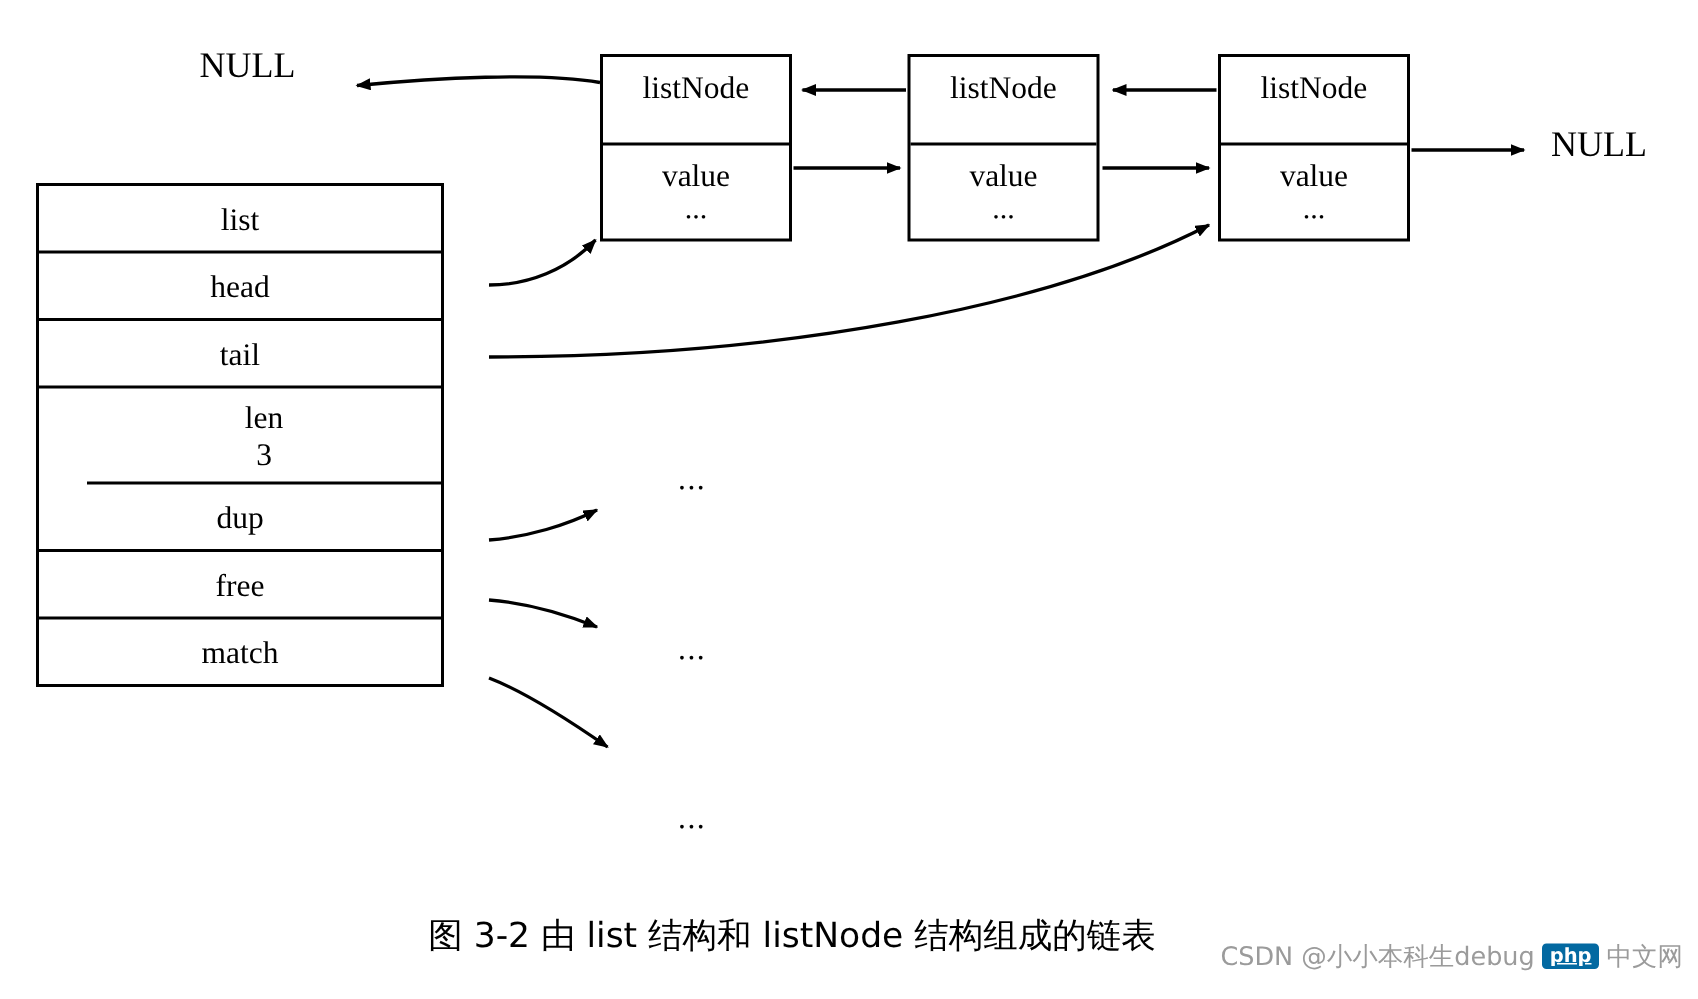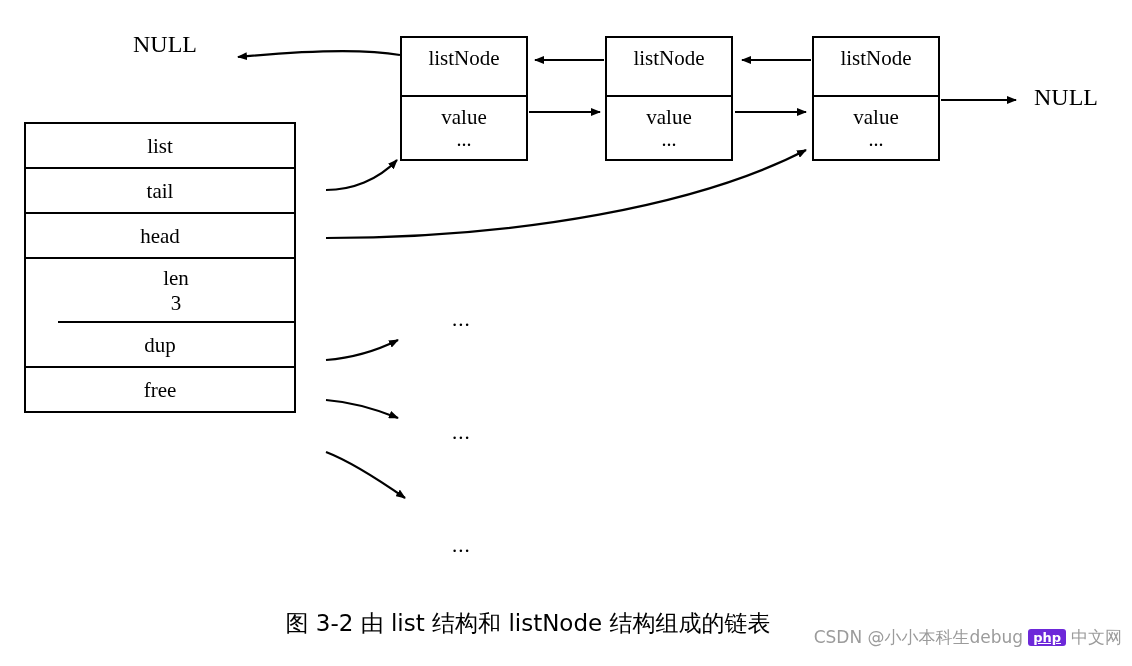--- a/index.html
+++ b/index.html
@@ -92,21 +92,21 @@
   #watermark{
     position:absolute;
     right:10px;bottom:8px;
     display:flex;align-items:center;
     font-size:17px;
     color:#9b9b9b;
     font-family:"DejaVu Sans", sans-serif;
   }
   #watermark .php-badge{
     display:inline-block;
-    background:#6d28d9;
+    background:#0369a1;
     color:#fff;
     font-size:13px;
     font-weight:bold;
     border-radius:3px;
     padding:1px 5px;
     margin:12px 5px;
     font-family:"DejaVu Sans", sans-serif;
     text-decoration:underline;
   }
 </style>
@@ -143,34 +143,37 @@
     <path d="M326,400 C352,402 378,410 398,418" stroke="#000" stroke-width="2.2" fill="none" marker-end="url(#arrow)"></path>
 
     <path d="M326,452 C352,462 382,482 405,498" stroke="#000" stroke-width="2.2" fill="none" marker-end="url(#arrow)"></path>
   </svg>
 
   <div class="box" id="list-struct">
     <div class="list-row">
         <span class="l1">list</span>
       </div>
     <div class="list-row">
+        <span class="l1">head</span>
+      </div>
+    <div class="list-row">
         <span class="l1">tail</span>
-      </div>
-    <div class="list-row">
-        <span class="l1">head</span>
       </div>
     <div class="list-row two-line">
       <span class="l1">len</span>
       <span class="l2">3</span>
     </div>
     <div class="list-row">
         <span class="l1">dup</span>
       </div>
     <div class="list-row">
         <span class="l1">free</span>
+      </div>
+    <div class="list-row">
+        <span class="l1">match</span>
       </div>
   </div>
 
   <div class="node" id="node1">
     <div class="title">listNode</div>
     <div class="body">
       <span class="val">value</span>
       <span class="dots">...</span>
     </div>
   </div>

